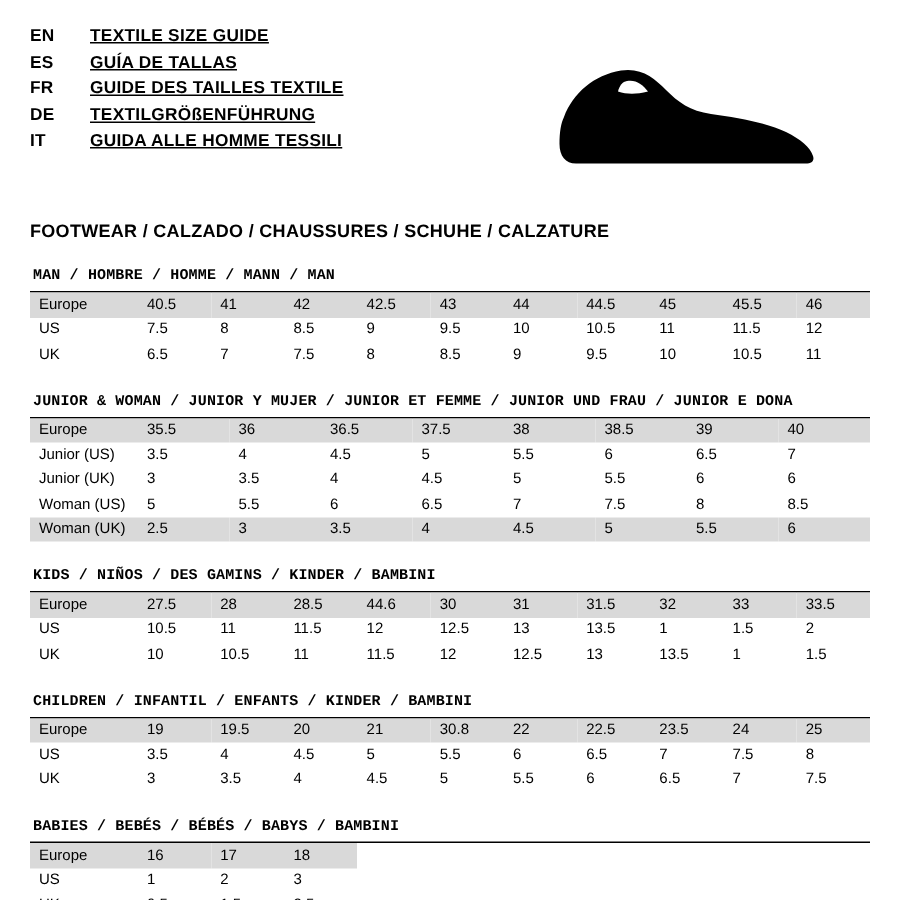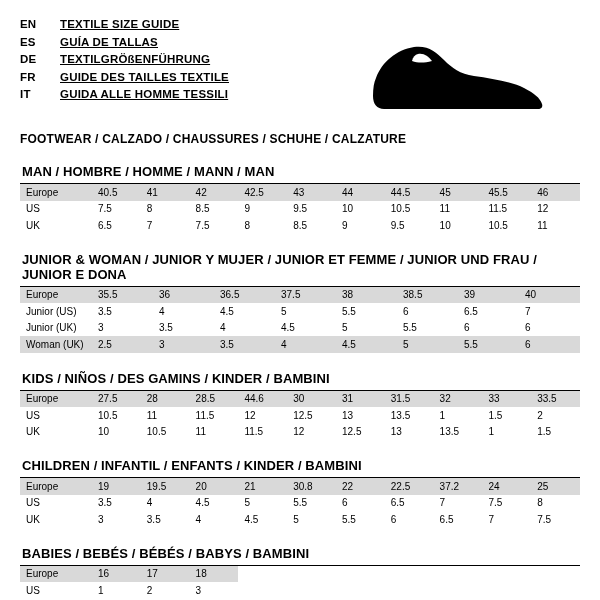--- a/index.html
+++ b/index.html
@@ -45,33 +45,34 @@
     width: 200px;
     height: 88px;
     margin-right: 18px;
     margin-top: 14px;
   }
 
   .section-title {
     font-size: 12px;
     font-weight: bold;
     letter-spacing: 0.2px;
-    margin-top: 14px;
+    margin-top: 29px;
     margin-bottom: 0;
   }
 
   
   .group { margin-top: 18px; }
   .group-title {
-    font-size: 13px;
+    font-size: 10px;
     font-weight: bold;
     letter-spacing: 0.1px;
     padding: 0 0 4px 2px;
     border-bottom: 1px solid #000000;
     margin-bottom: 0;
+    font-family: Liberation Mono, monospace;
   }
   table.size {
     width: 100%;
     border-collapse: collapse;
     table-layout: fixed;
     font-size: 10px;
   }
   table.size td {
     height: 16.5px;
     padding: 0 0 0 6px;
@@ -92,26 +93,26 @@
     <div class="lang-list">
       <div class="lang-row">
         <span class="lang-code">EN</span>
         <span class="lang-title">TEXTILE SIZE GUIDE</span>
       </div>
       <div class="lang-row">
         <span class="lang-code">ES</span>
         <span class="lang-title">GUÍA DE TALLAS</span>
       </div>
       <div class="lang-row">
+        <span class="lang-code">FR</span>
+        <span class="lang-title">GUIDE DES TAILLES TEXTILE</span>
+      </div>
+      <div class="lang-row">
         <span class="lang-code">DE</span>
         <span class="lang-title">TEXTILGRÖßENFÜHRUNG</span>
-      </div>
-      <div class="lang-row">
-        <span class="lang-code">FR</span>
-        <span class="lang-title">GUIDE DES TAILLES TEXTILE</span>
       </div>
       <div class="lang-row">
         <span class="lang-code">IT</span>
         <span class="lang-title">GUIDA ALLE HOMME TESSILI</span>
       </div>
     </div>
 
     <svg class="shoe-art" viewBox="0 0 200 88">
       <path fill="#000000" d="M14,48 C20,32 34,20 52,17 C66,15 74,22 82,30 C90,38 98,44 112,46 C130,48.5 150,52 162,58 C172,63 178,68 180,74 C181,77 179.5,79 175,79 L22,79 C15,79 11,74 11,66 C11,58 12,52 14,48 Z"></path>
       <path fill="#ffffff" d="M56,24 C62,23 66,26 70,31 C62,33 56,33 50,31 C51,27 53,24.5 56,24 Z"></path>
@@ -197,20 +198,31 @@
       <tr>
         <td class="label">Junior (UK)</td>
         <td>3</td>
         <td>3.5</td>
         <td>4</td>
         <td>4.5</td>
         <td>5</td>
         <td>5.5</td>
         <td>6</td>
         <td>6</td>
+      </tr>
+      <tr>
+        <td class="label">Woman (US)</td>
+        <td>5</td>
+        <td>5.5</td>
+        <td>6</td>
+        <td>6.5</td>
+        <td>7</td>
+        <td>7.5</td>
+        <td>8</td>
+        <td>8.5</td>
       </tr>
       <tr class="shaded">
         <td class="label">Woman (UK)</td>
         <td>2.5</td>
         <td>3</td>
         <td>3.5</td>
         <td>4</td>
         <td>4.5</td>
         <td>5</td>
         <td>5.5</td>
@@ -273,21 +285,21 @@
       <tbody>
           <tr class="shaded">
         <td class="label">Europe</td>
         <td>19</td>
         <td>19.5</td>
         <td>20</td>
         <td>21</td>
         <td>30.8</td>
         <td>22</td>
         <td>22.5</td>
-        <td>37.2</td>
+        <td>23.5</td>
         <td>24</td>
         <td>25</td>
       </tr>
       <tr>
         <td class="label">US</td>
         <td>3.5</td>
         <td>4</td>
         <td>4.5</td>
         <td>5</td>
         <td>5.5</td>

